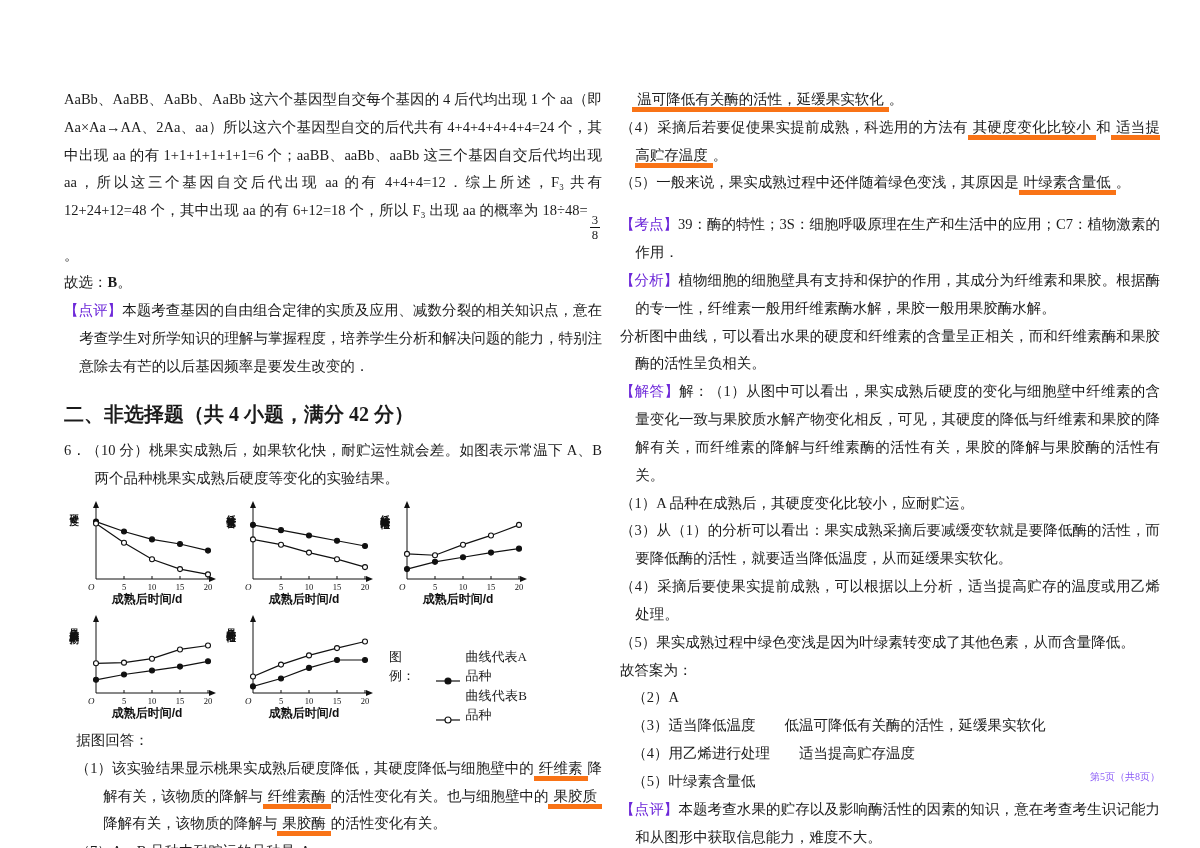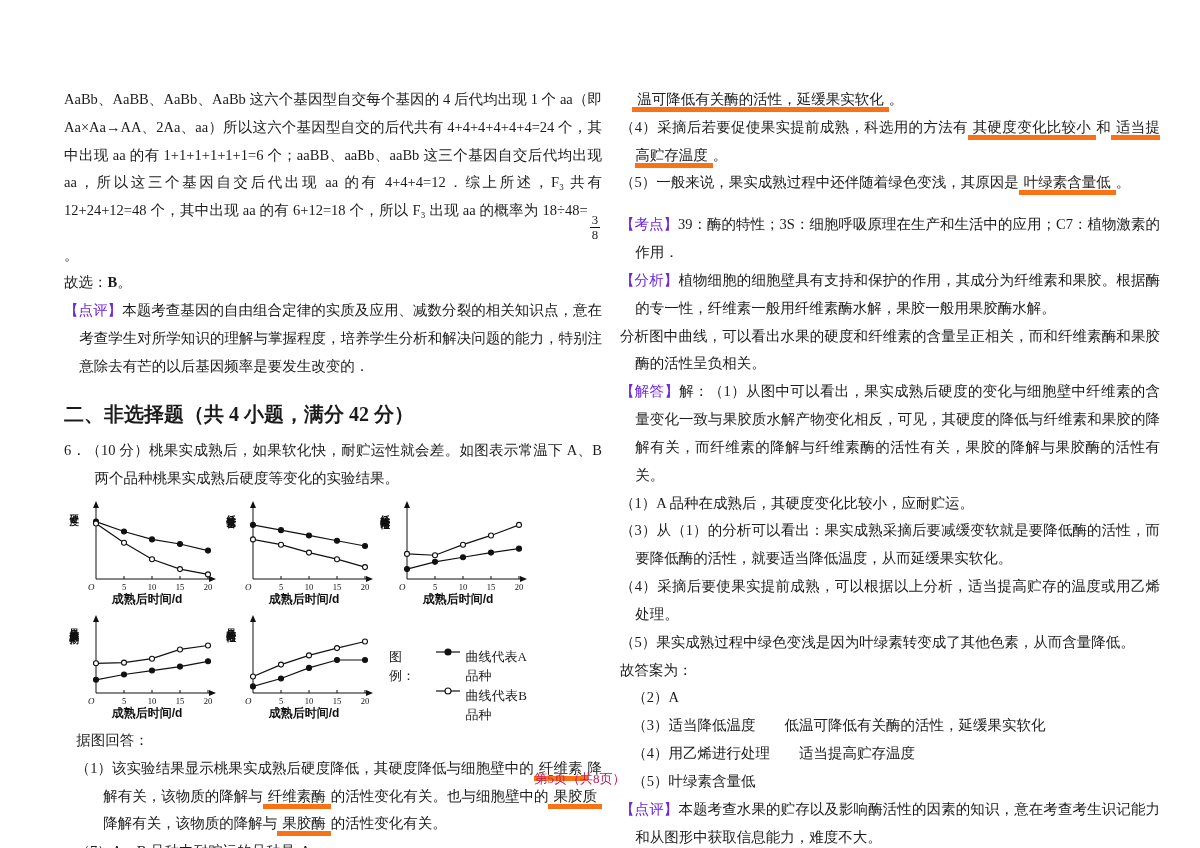--- a/index.html
+++ b/index.html
@@ -26,23 +26,23 @@
                margin:6px 0 2px 0;}
   .chart-cell{position:relative;width:154px;}
   .ylab{position:absolute;left:1px;top:8px;writing-mode:vertical-rl;text-orientation:upright;
         font-size:9.5px;letter-spacing:1px;color:#111;font-family:"Liberation Sans",sans-serif;font-weight:600;}
   .chart-svg{display:block;margin-left:12px;}
   .xlab{text-align:center;font-size:12px;font-weight:600;line-height:1;margin:-2px 0 0 12px;
         font-family:"Liberation Sans",sans-serif;color:#111;}
   
   #legend{display:flex;gap:17px;margin-top:34px;margin-left:14px;font-size:13px;line-height:1.5;}
   .legend-rows{display:flex;flex-direction:column;}
-  .legend-row{display:flex;align-items:flex-start;gap:5px;}
+  .legend-row{display:flex;align-items:flex-end;gap:5px;}
   .legend-marker svg{display:block;}
-  #footer{position:absolute;top:770px;left:0;width:1160px;text-align:center;font-size:13px;color:#be185d;} .gap14{height:14px;}
+  #footer{position:absolute;top:770px;left:0;width:1160px;text-align:right;font-size:10px;color:#8b5cf6;} .gap14{height:14px;}
 </style>
 </head>
 <body>
 
 <div id="left-col" class="col">
   <p><span>AaBb、AaBB、AaBb、AaBb 这六个基因型自交每个基因的 4 后代均出现 1 个 aa（即 Aa×Aa→AA、2Aa、aa）所以这六个基因型自交的后代共有 4+4+4+4+4+4=24 个，其中出现 aa 的有 1+1+1+1+1+1=6 个；aaBB、aaBb、aaBb 这三个基因自交后代均出现 aa，所以这三个基因自交后代出现 aa 的有 4+4+4=12．综上所述，F₃ 共有 12+24+12=48 个，其中出现 aa 的有 6+12=18 个，所以 F₃ 出现 aa 的概率为 18÷48=</span><span class="frac">
         <span class="num">3</span>
         <span class="den">8</span>
       </span><span>。</span></p>
   <p><span>故选：</span><span class="bold">B</span><span>。</span></p>

